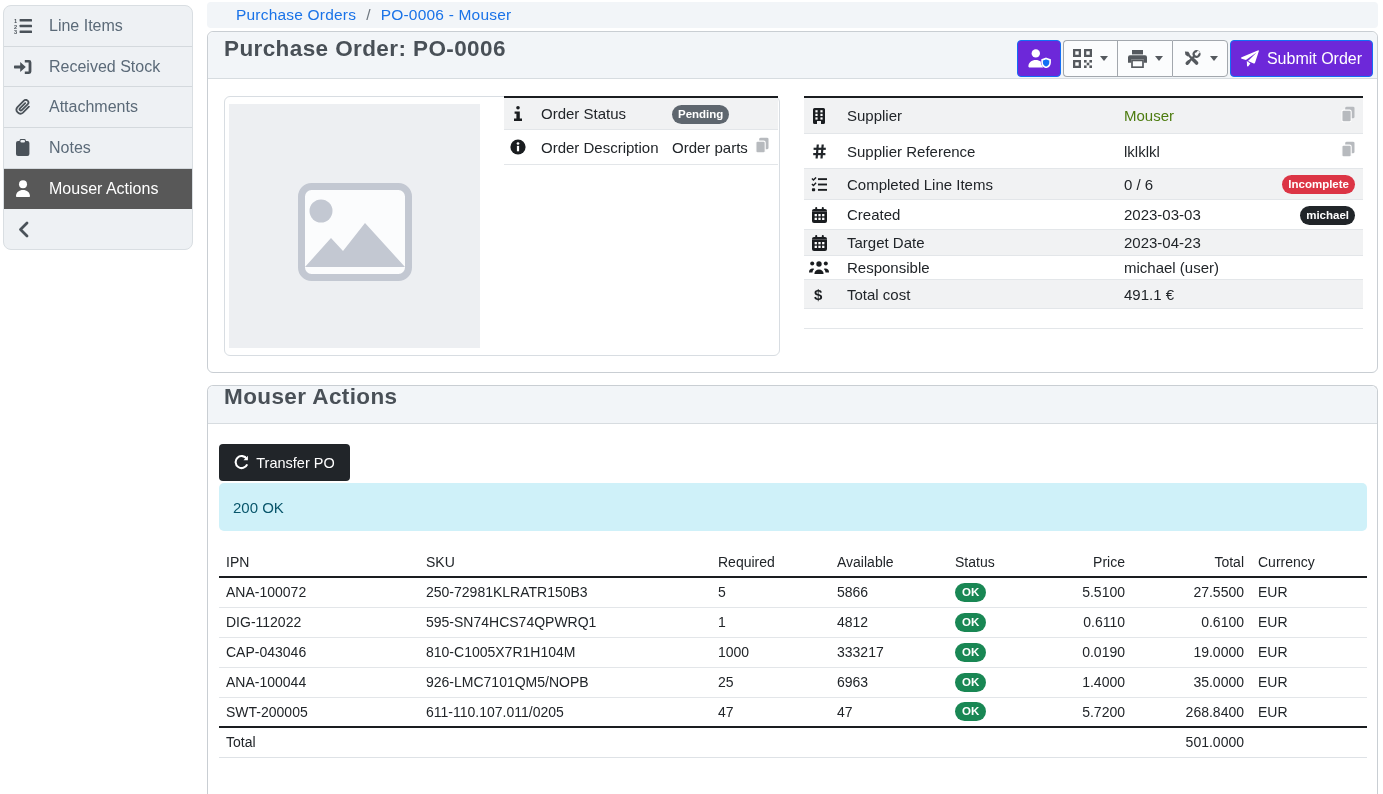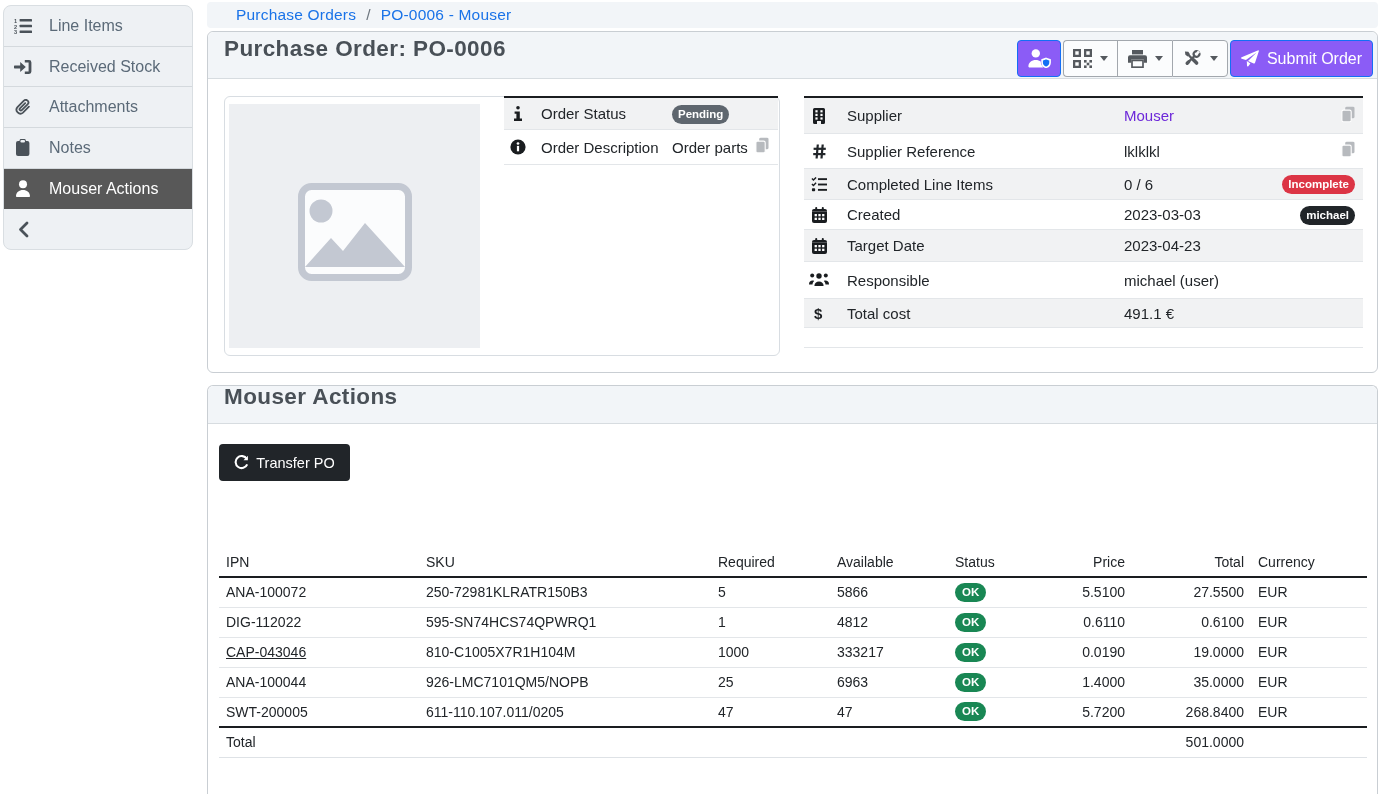--- a/index.html
+++ b/index.html
@@ -32,21 +32,21 @@
   border-top-left-radius:6px; border-top-right-radius:6px; position:relative; }
 #panel1 .phead { height:47px; }
 #panel2 .phead { height:38px; }
 .ptitle { font-size:22.5px; font-weight:bold; color:#495057; position:absolute; left:16px; letter-spacing:0.4px; }
 #panel1 .ptitle { top:4px; }
 #panel2 .ptitle { top:-2px; }
 
 
 .btnbar { position:absolute; top:8px; right:4px; height:37px; display:flex; }
 .hbtn { height:37px; display:flex; align-items:center; justify-content:center; }
-.hbtn.blue { background:#8b5cf6; border:1px solid #136ff5; border-radius:4px; }
+.hbtn.blue { background:#6d28d9; border:1px solid #136ff5; border-radius:4px; }
 .hbtn.light { background:#fbfcfd; border:1px solid #a2a7ad; }
 #b1 { width:44px; border-radius:4px; margin-right:2px; }
 #b2 { width:54px; border-right:none; border-top-left-radius:4px; border-bottom-left-radius:4px;}
 #b3 { width:55px; border-right:none; }
 #b4 { width:56px; border-top-right-radius:4px; border-bottom-right-radius:4px; }
 #b5 { width:143px; margin-left:2px; color:#fff; font-size:16px; }
 #b5 svg { margin-right:8px; }
 .caret { width:0; height:0; border-left:4.5px solid transparent; border-right:4.5px solid transparent;
   border-top:5px solid #55595e; margin-left:8px; }
 
@@ -244,21 +244,21 @@
                 <rect x="2.4" y="2.2" width="2.2" height="2.2"></rect>
                 <rect x="7.4" y="2.2" width="2.2" height="2.2"></rect>
                 <rect x="2.4" y="5.8" width="2.2" height="2.2"></rect>
                 <rect x="7.4" y="5.8" width="2.2" height="2.2"></rect>
                 <rect x="2.4" y="9.4" width="2.2" height="2.2"></rect>
                 <rect x="7.4" y="9.4" width="2.2" height="2.2"></rect>
               </g>
             </svg>
           </span>
           <span class="dlabel" style="left:43px;">Supplier</span>
-          <span class="dvalue" style="left:320px;"><a style="color:#6d28d9;text-decoration:none;">Mouser</a></span>
+          <span class="dvalue" style="left:320px;"><a style="color:#4d7c0f;text-decoration:none;">Mouser</a></span>
           <span class="dcopy" style="right:8px;"><svg width="14" height="16" viewBox="0 0 14 16">
               <rect x="4.2" y="0" width="9.3" height="11.8" rx="1.6" fill="#b7babe"></rect>
               <rect x="0.9" y="3.6" width="9.3" height="11.8" rx="1.6" fill="#b7babe" stroke="#fff" stroke-width="1.1"></rect>
             </svg></span>
         </div>
     <div class="drow" style="height:35px;">
           <span class="dic" style="left:7px;width:16px;">
             <svg width="13" height="15" viewBox="0 0 13 15">
               <g stroke="#212529" stroke-width="2.2" fill="none">
                 <line x1="4.8" y1="0.5" x2="3.6" y2="14.5"></line>
@@ -304,41 +304,41 @@
                 <rect x="2.6" y="10.7" width="2.3" height="2.3"></rect>
                 <rect x="6.35" y="10.7" width="2.3" height="2.3"></rect>
                 <rect x="10.1" y="10.7" width="2.3" height="2.3"></rect>
               </g>
             </svg>
           </span>
           <span class="dlabel" style="left:43px;">Created</span>
           <span class="dvalue" style="left:320px;">2023-03-03</span>
           <span class="dcopy" style="right:8px;"><span class="badge bdark">michael</span></span>
         </div>
-    <div class="drow odd" style="height:32px;">
+    <div class="drow odd" style="height:26px;">
           <span class="dic" style="left:7px;width:16px;">
             <svg width="15" height="16" viewBox="0 0 15 16" fill="#1a1d20">
               <path d="M0 4.6h15V14a2 2 0 0 1-2 2H2a2 2 0 0 1-2-2z"></path>
               <path d="M2 2h11a2 2 0 0 1 2 2v0.6H0V4a2 2 0 0 1 2-2z"></path>
               <rect x="3.2" y="0" width="2" height="3.6" rx="0.9"></rect>
               <rect x="9.8" y="0" width="2" height="3.6" rx="0.9"></rect>
               <g fill="#fff">
                 <rect x="2.6" y="7" width="2.3" height="2.3"></rect>
                 <rect x="6.35" y="7" width="2.3" height="2.3"></rect>
                 <rect x="10.1" y="7" width="2.3" height="2.3"></rect>
                 <rect x="2.6" y="10.7" width="2.3" height="2.3"></rect>
                 <rect x="6.35" y="10.7" width="2.3" height="2.3"></rect>
                 <rect x="10.1" y="10.7" width="2.3" height="2.3"></rect>
               </g>
             </svg>
           </span>
           <span class="dlabel" style="left:43px;">Target Date</span>
           <span class="dvalue" style="left:320px;">2023-04-23</span>
         </div>
-    <div class="drow" style="height:37px;">
+    <div class="drow" style="height:24px;">
           <span class="dic" style="left:4px;width:22px;">
             <svg width="20" height="14" viewBox="0 0 20 14" fill="#1a1d20">
               <circle cx="10" cy="3" r="2.7"></circle>
               <path d="M5.4 13c0-2.7 2-4.4 4.6-4.4s4.6 1.7 4.6 4.4z"></path>
               <circle cx="3.2" cy="2.4" r="2"></circle>
               <path d="M0 11.2c0-2.2 1.5-3.6 3.5-3.6.6 0 1.2.1 1.7.4-1 1-1.6 2.1-1.7 3.6H0z"></path>
               <circle cx="16.8" cy="2.4" r="2"></circle>
               <path d="M20 11.2c0-2.2-1.5-3.6-3.5-3.6-.6 0-1.2.1-1.7.4 1 1 1.6 2.1 1.7 3.6H20z"></path>
             </svg>
           </span>
@@ -359,20 +359,21 @@
 </div>
 
 <div class="panel" id="panel2">
   <div class="phead">
         <div class="ptitle">Mouser Actions</div>
       </div>
   <div class="tbtn"><svg width="15" height="15" viewBox="0 0 15 15">
           <path d="M13.2 9.3A6 6 0 1 1 12.8 4" fill="none" stroke="#fff" stroke-width="2.1"></path>
           <path d="M13.9 0.8v4.4H9.5z" fill="#fff"></path>
         </svg> Transfer PO</div>
+  <div class="alert">200 OK</div>
   <table class="btable">
     <colgroup>
           <col style="width:207px">
           <col style="width:292px">
           <col style="width:119px">
           <col style="width:118px">
           <col style="width:100px">
           <col style="width:70px">
           <col style="width:119px">
           <col style="width:123px">
@@ -402,21 +403,21 @@
             <td style="padding-left:7px;">DIG-112022</td>
             <td>595-SN74HCS74QPWRQ1</td>
             <td>1</td>
             <td>4812</td>
             <td><span class="badge bgreen">OK</span></td>
             <td class="r">0.6110</td>
             <td class="r">0.6100</td>
             <td style="padding-left:14px;">EUR</td>
           </tr>
     <tr>
-            <td style="padding-left:7px;text-decoration:underline;">CAP-043046</td>
+            <td style="padding-left:7px;">CAP-043046</td>
             <td>810-C1005X7R1H104M</td>
             <td>1000</td>
             <td>333217</td>
             <td><span class="badge bgreen">OK</span></td>
             <td class="r">0.0190</td>
             <td class="r">19.0000</td>
             <td style="padding-left:14px;">EUR</td>
           </tr>
     <tr>
             <td style="padding-left:7px;">ANA-100044</td>

